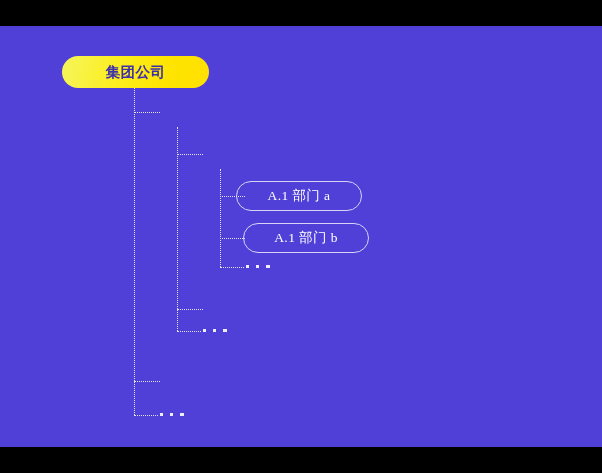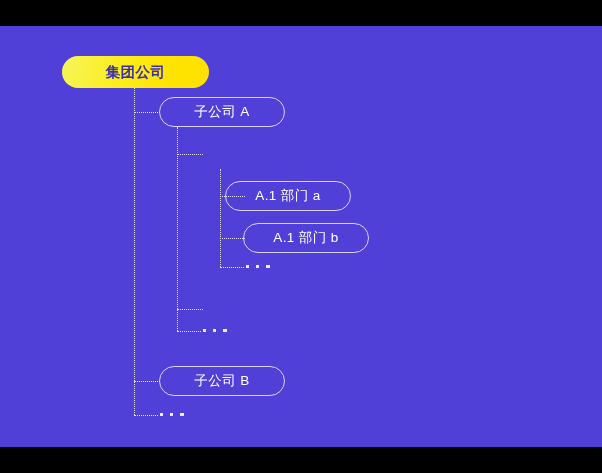--- a/index.html
+++ b/index.html
@@ -12,20 +12,21 @@
     height: 473px;
     overflow: hidden;
     font-family: "Liberation Sans", "DejaVu Sans", sans-serif;
   }
 
   #stage {
     position: relative;
     width: 598px;
     height: 473px;
     background: #000000;
+    font-family: Liberation Serif, serif;
   }
 
   
   .letterbox {
     position: absolute;
     left: 0;
     width: 602px;
     background: #000000;
     z-index: 40;
   }
@@ -145,26 +146,24 @@
       <i></i>
     </div>
     <div class="ellipsis" style="left:160px; top:387px;">
       <i></i>
       <i></i>
       <i></i>
     </div>
 
     <div class="node root" style="left:62px; top:30px; width:147px;">集团公司</div>
 
-    <div class="node outline" style="left:159px; top:71px; width:126px;">子公司 A</div>
 
 
-    <div class="node outline" style="left:225px; top:155px; width:126px;">A.1 部门 a</div>
+    <div class="node outline" style="left:236px; top:155px; width:126px;">A.1 部门 a</div>
 
     <div class="node outline" style="left:243px; top:197px; width:126px;text-align:center;">A.1 部门 b</div>
 
 
-    <div class="node outline" style="left:159px; top:340px; width:126px;">子公司 B</div>
 
   </div>
 
   <div id="bar-bot" class="letterbox"></div>
 </div>
 
 </body></html>

